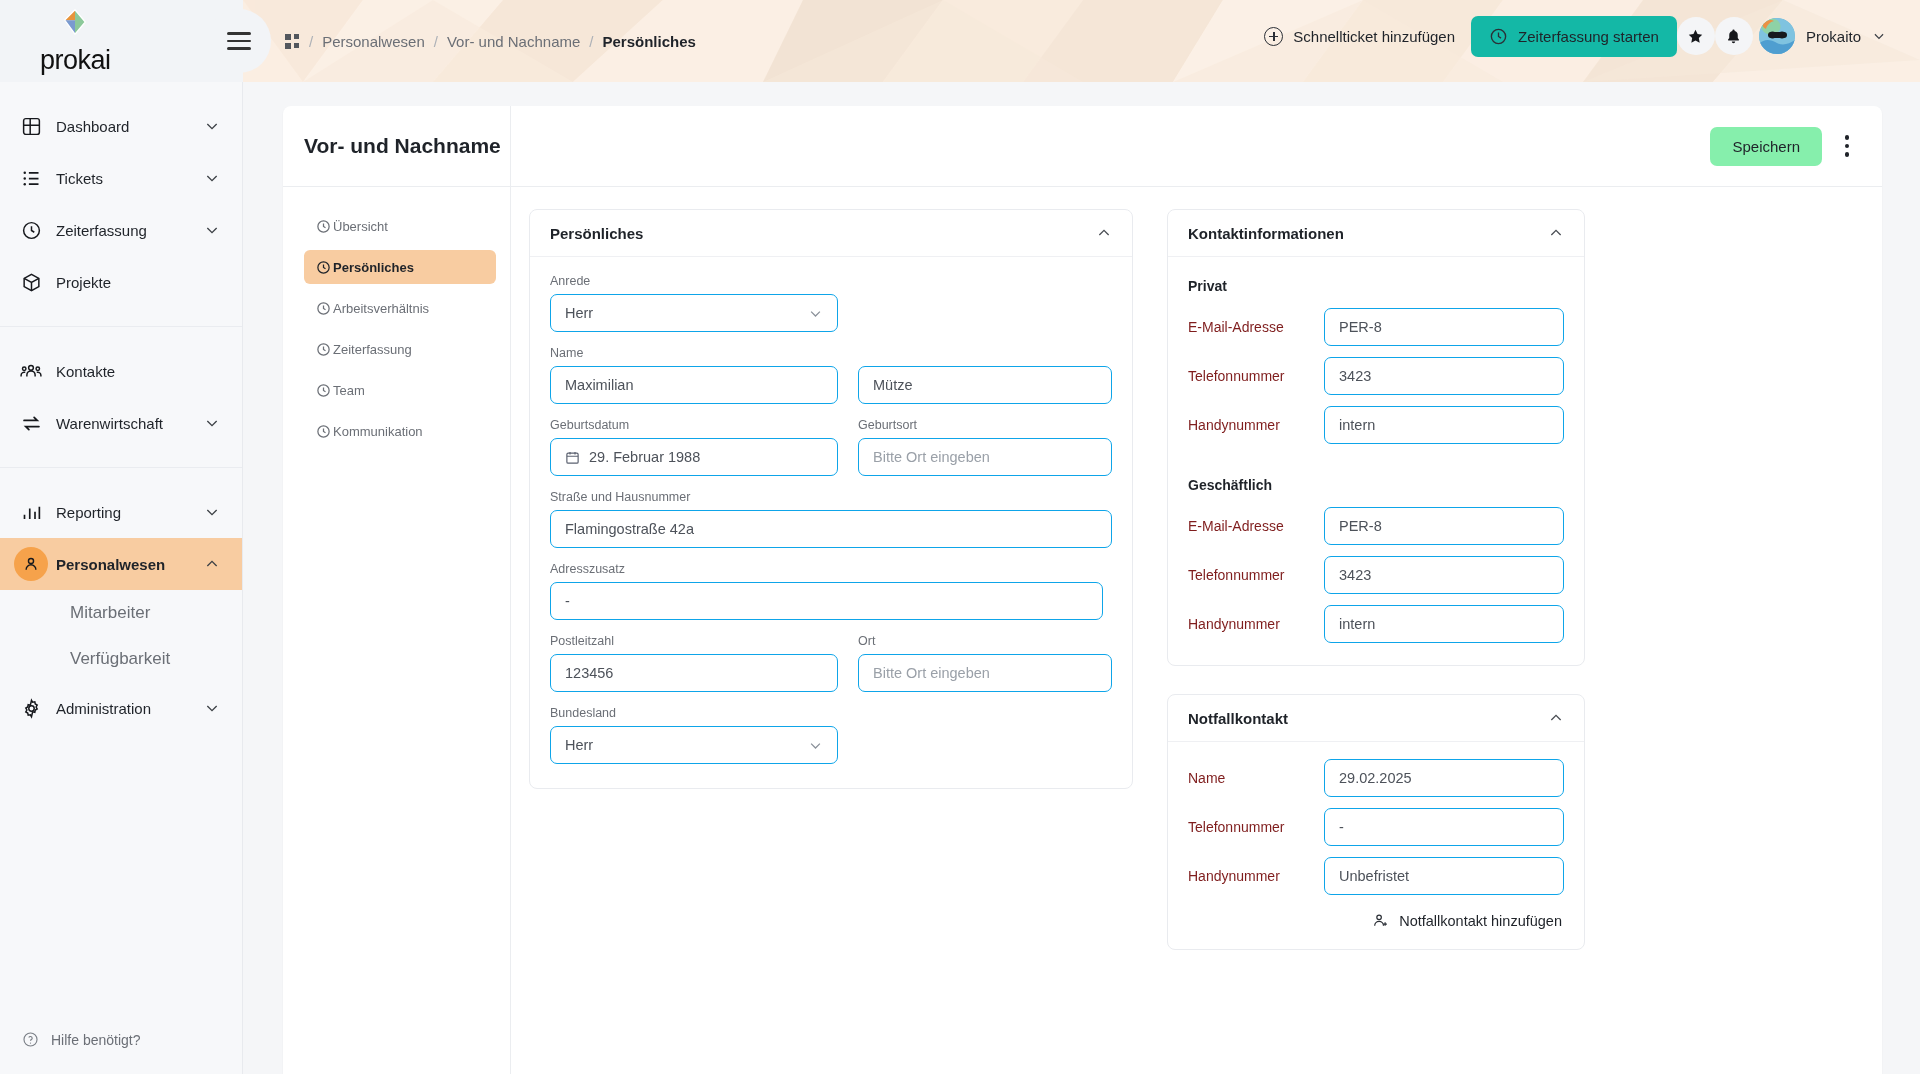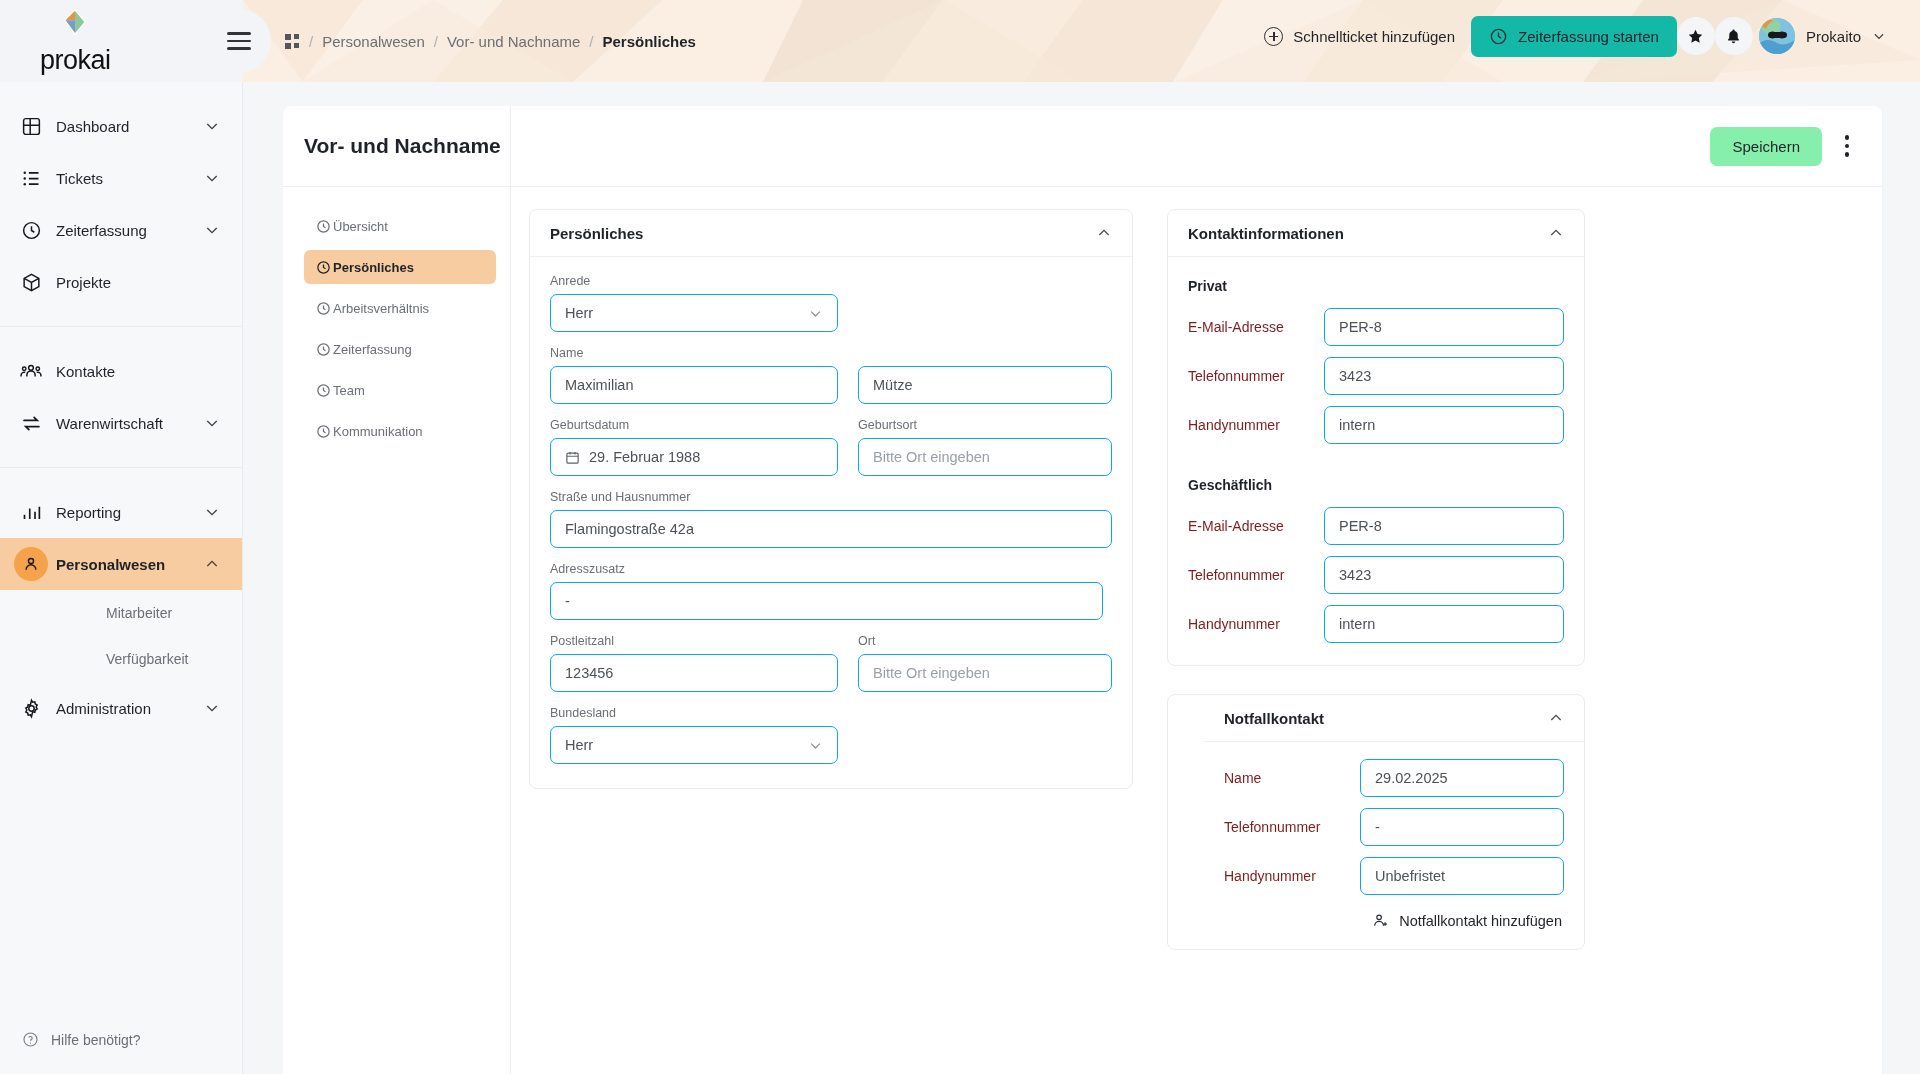--- a/index.html
+++ b/index.html
@@ -115,22 +115,22 @@
   .nav-item .ic { width: 34px; flex: 0 0 34px; display: flex; align-items: center; justify-content: center; }
   .nav-item .lbl { font-size: 15px; color: #1f2329; flex: 1 1 auto; padding-left: 8px; }
   .nav-item .chev { width: 16px; height: 16px; flex: 0 0 auto; color: #3c4045; }
   .nav-item.active { background: #f8ccA1; }
   .nav-item.active .lbl { font-weight: bold; }
   .avatar-circ {
     width: 34px; height: 34px; border-radius: 50%; background: #f6a24b;
     display: flex; align-items: center; justify-content: center;
   }
   .sub-item {
-    height: 46px; display: flex; align-items: center; padding-left: 106px;
-    font-size: 14px; color: #6b6f76; cursor: pointer;
+    height: 46px; display: flex; align-items: center; padding-left: 70px;
+    font-size: 17px; color: #6b6f76; cursor: pointer;
   }
   #help {
     position: absolute; left: 0; bottom: 26px; width: 243px;
     display: flex; align-items: center; gap: 12px; padding-left: 22px;
     font-size: 14px; color: #6b6f76; cursor: pointer;
   }
 
   
   #content {
     position: absolute; left: 243px; top: 82px; width: 1677px; height: 992px;
@@ -204,21 +204,21 @@
   .sub-head { font-size: 14px; font-weight: bold; color: #1f2329; margin: 4px 0 14px 0; }
   .kv { display: flex; align-items: center; margin-bottom: 11px; }
   .kv .k { width: 136px; flex: 0 0 136px; font-size: 14px; color: #7f1d1d; }
   .kv .v { flex: 1 1 auto; }
   .block-gap { height: 18px; }
   .addbtn {
     display: flex; align-items: center; justify-content: flex-end; gap: 10px;
     font-size: 14.5px; color: #1f2329; cursor: pointer; padding-top: 6px; padding-right: 2px;
   }
   .addbtn .uic { width: 17px; height: 17px; flex: 0 0 auto; }
-  .card + .card { margin-top: 28px; padding-left: 36px; }
+  .card + .card { margin-top: 28px; }
 </style>
 </head>
 <body>
 
 <div id="topbar">
 
   <div id="brandzone">
     <div class="logo-wrap">
       <span class="logo-mark">
         <svg viewBox="0 0 32 32" width="30" height="30">

